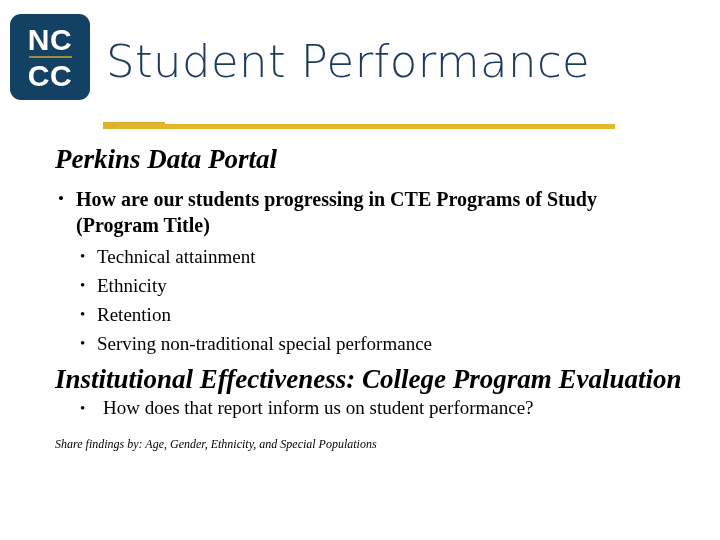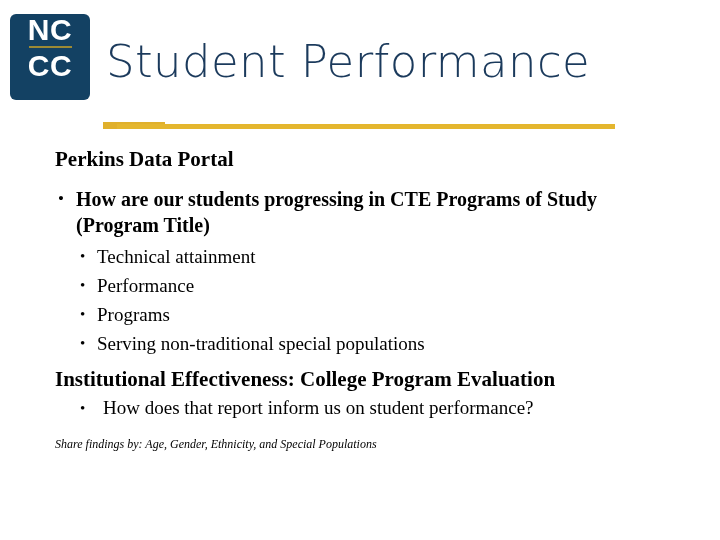--- a/index.html
+++ b/index.html
@@ -32,25 +32,25 @@
     height: 140px;
   }
 
   .logo {
     position: absolute;
     left: 10px;
     top: 14px;
     width: 80px;
     height: 86px;
     background: #134163;
-    border-radius: 6px;
+    border-radius: 11px;
     display: flex;
     flex-direction: column;
     align-items: center;
-    justify-content: flex-start;
+    justify-content: center;
   }
   .logo-line {
     font-family: "Liberation Sans", "DejaVu Sans", sans-serif;
     font-weight: bold;
     font-size: 30px;
     line-height: 31px;
     letter-spacing: 0.5px;
     color: #ffffff;
     display: block;
   }
@@ -103,24 +103,25 @@
     position: absolute;
     left: 0;
     top: 140px;
     width: 720px;
     height: 400px;
   }
 
   .heading {
     position: absolute;
     font-weight: bold;
-    font-size: 21px;
+    font-size: 27px;
     line-height: 26px;
     color: #000000;
     white-space: nowrap;
+    font-style: italic;
   }
   .heading-1 { left: 55px; top: 6px; }
   .heading-2 { left: 55px; top: 226px; }
 
   .l1-item {
     position: absolute;
     left: 55px;
     width: 620px;
     font-size: 20px;
     line-height: 26px;
@@ -231,31 +232,31 @@
 
     <div class="l2-list">
 
       <div class="l2-item">
         <span class="bullet">•</span>
         <span class="l2-text">Technical attainment</span>
       </div>
 
       <div class="l2-item">
         <span class="bullet">•</span>
-        <span class="l2-text">Performance</span>
-      </div>
-
-      <div class="l2-item">
-        <span class="bullet">•</span>
-        <span class="l2-text">Programs</span>
-      </div>
-
-      <div class="l2-item">
-        <span class="bullet">•</span>
-        <span class="l2-text">Serving non-traditional special populations</span>
+        <span class="l2-text">Ethnicity</span>
+      </div>
+
+      <div class="l2-item">
+        <span class="bullet">•</span>
+        <span class="l2-text">Retention</span>
+      </div>
+
+      <div class="l2-item">
+        <span class="bullet">•</span>
+        <span class="l2-text">Serving non-traditional special performance</span>
       </div>
 
     </div>
 
     <div class="heading heading-2">Institutional Effectiveness: College Program Evaluation</div>
 
     <div class="l2-single">
       <span class="bullet">•</span>
       <span class="l2-text">How does that report inform us on student performance?</span>
     </div>

